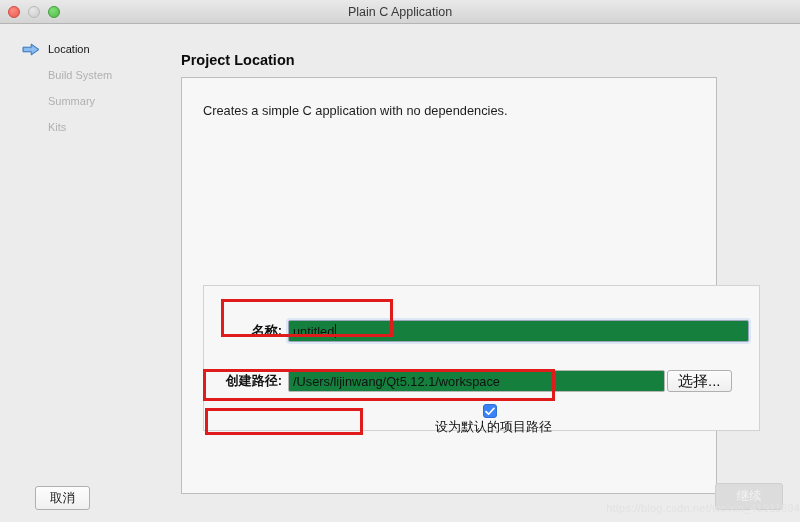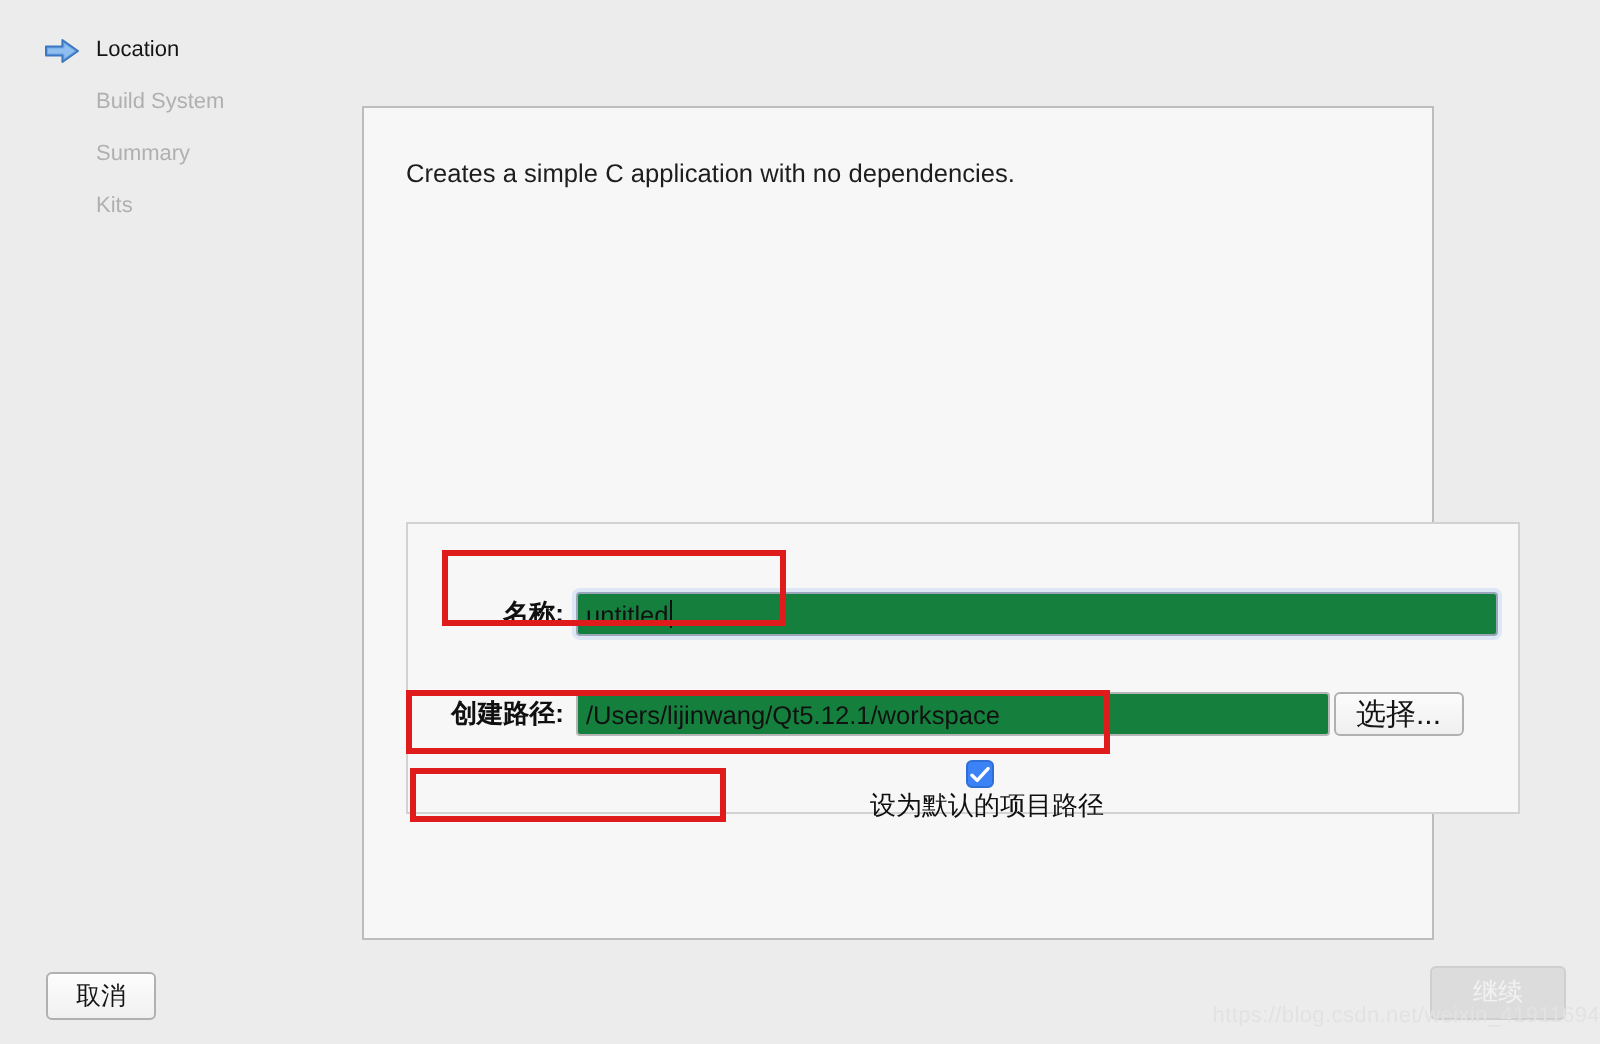--- a/index.html
+++ b/index.html
@@ -245,21 +245,21 @@
     pointer-events: none;
     z-index: 20;
   }
   #redbox-name  { left: 221px; top: 275px; width: 172px; height: 38px; }
   #redbox-path  { left: 203px; top: 345px; width: 352px; height: 32px; }
   #redbox-check { left: 205px; top: 384px; width: 158px; height: 27px; }
 
   
   #footer {
     position: absolute;
-    left: 4px; right: 0; bottom: 0;
+    left: 16px; right: 0; bottom: 0;
     height: 46px;
     padding-left: 47px;
   }
   .footer-button {
     position: absolute;
     height: 24px;
     min-width: 55px;
     padding: 0 12px;
     box-sizing: border-box;
     border-radius: 3px;
@@ -297,20 +297,28 @@
     pointer-events: none;
     z-index: 30;
     font-family: "Liberation Sans", sans-serif;
   }
 </style>
 </head>
 <body>
 
 <div id="window">
 
+  <div id="titlebar">
+    <div id="traffic">
+      <div class="light red"></div>
+      <div class="light gray"></div>
+      <div class="light green"></div>
+    </div>
+    <div id="window-title">Plain C Application</div>
+  </div>
 
   <div id="content">
 
     <div id="sidebar">
 
       <div class="nav-item active">
         <span class="nav-arrow">
           <svg width="18" height="13" viewBox="0 0 18 13">
             <path d="M1 4.2 H9.2 V1 L17 6.5 L9.2 12 V8.8 H1 Z" fill="#6ea8e8" stroke="#3d77bf" stroke-width="1" stroke-linejoin="round"></path>
             <path d="M2 5.2 H10.2 V3 L15.3 6.5 L10.2 10 V7.8 H2 Z" fill="#9cc6f0" opacity="0.75"></path>
@@ -331,20 +339,21 @@
 
       <div class="nav-item">
         <span class="nav-arrow"></span>
         <span>Kits</span>
       </div>
 
     </div>
 
     <div id="main">
 
+      <h1 id="page-title">Project Location</h1>
 
       <div id="outer-panel">
 
         <div id="description">Creates a simple C application with no dependencies.</div>
 
         <div id="form-panel">
 
           <div class="form-row" id="row-name">
             <div class="field-label" id="label-name">名称:</div>
             <div class="text-input" id="input-name">

